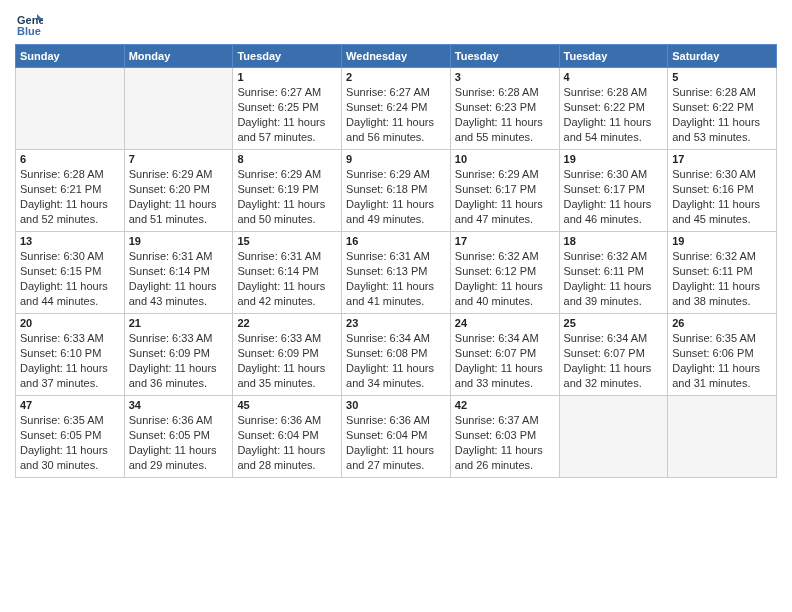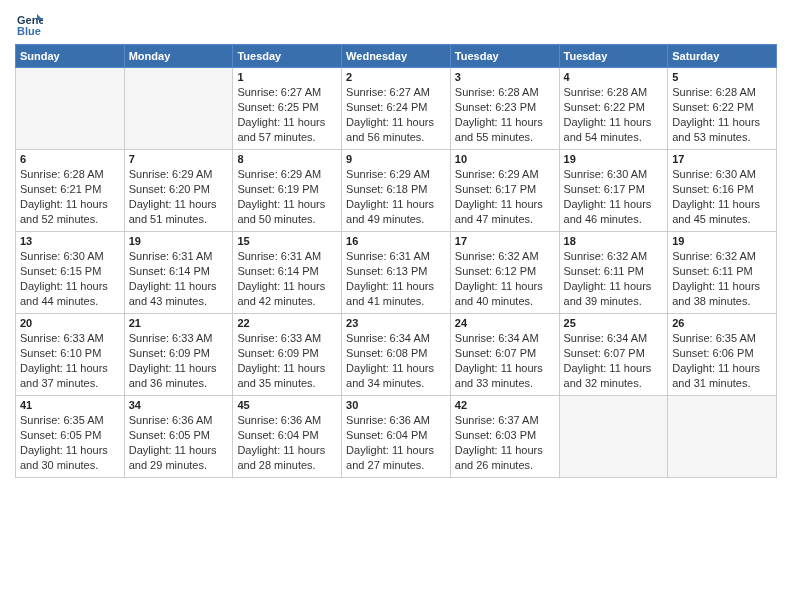--- a/index.html
+++ b/index.html
@@ -234,21 +234,21 @@
             <div class="day-num">25</div>
             <div class="cell-text">Sunrise: 6:34 AM<br>Sunset: 6:07 PM<br>Daylight: 11 hours and 32 minutes.</div>
           </td>
           <td>
             <div class="day-num">26</div>
             <div class="cell-text">Sunrise: 6:35 AM<br>Sunset: 6:06 PM<br>Daylight: 11 hours and 31 minutes.</div>
           </td>
         </tr>
         <tr>
           <td>
-            <div class="day-num">41</div>
+            <div class="day-num">47</div>
             <div class="cell-text">Sunrise: 6:35 AM<br>Sunset: 6:05 PM<br>Daylight: 11 hours and 30 minutes.</div>
           </td>
           <td>
             <div class="day-num">34</div>
             <div class="cell-text">Sunrise: 6:36 AM<br>Sunset: 6:05 PM<br>Daylight: 11 hours and 29 minutes.</div>
           </td>
           <td>
             <div class="day-num">45</div>
             <div class="cell-text">Sunrise: 6:36 AM<br>Sunset: 6:04 PM<br>Daylight: 11 hours and 28 minutes.</div>
           </td>

